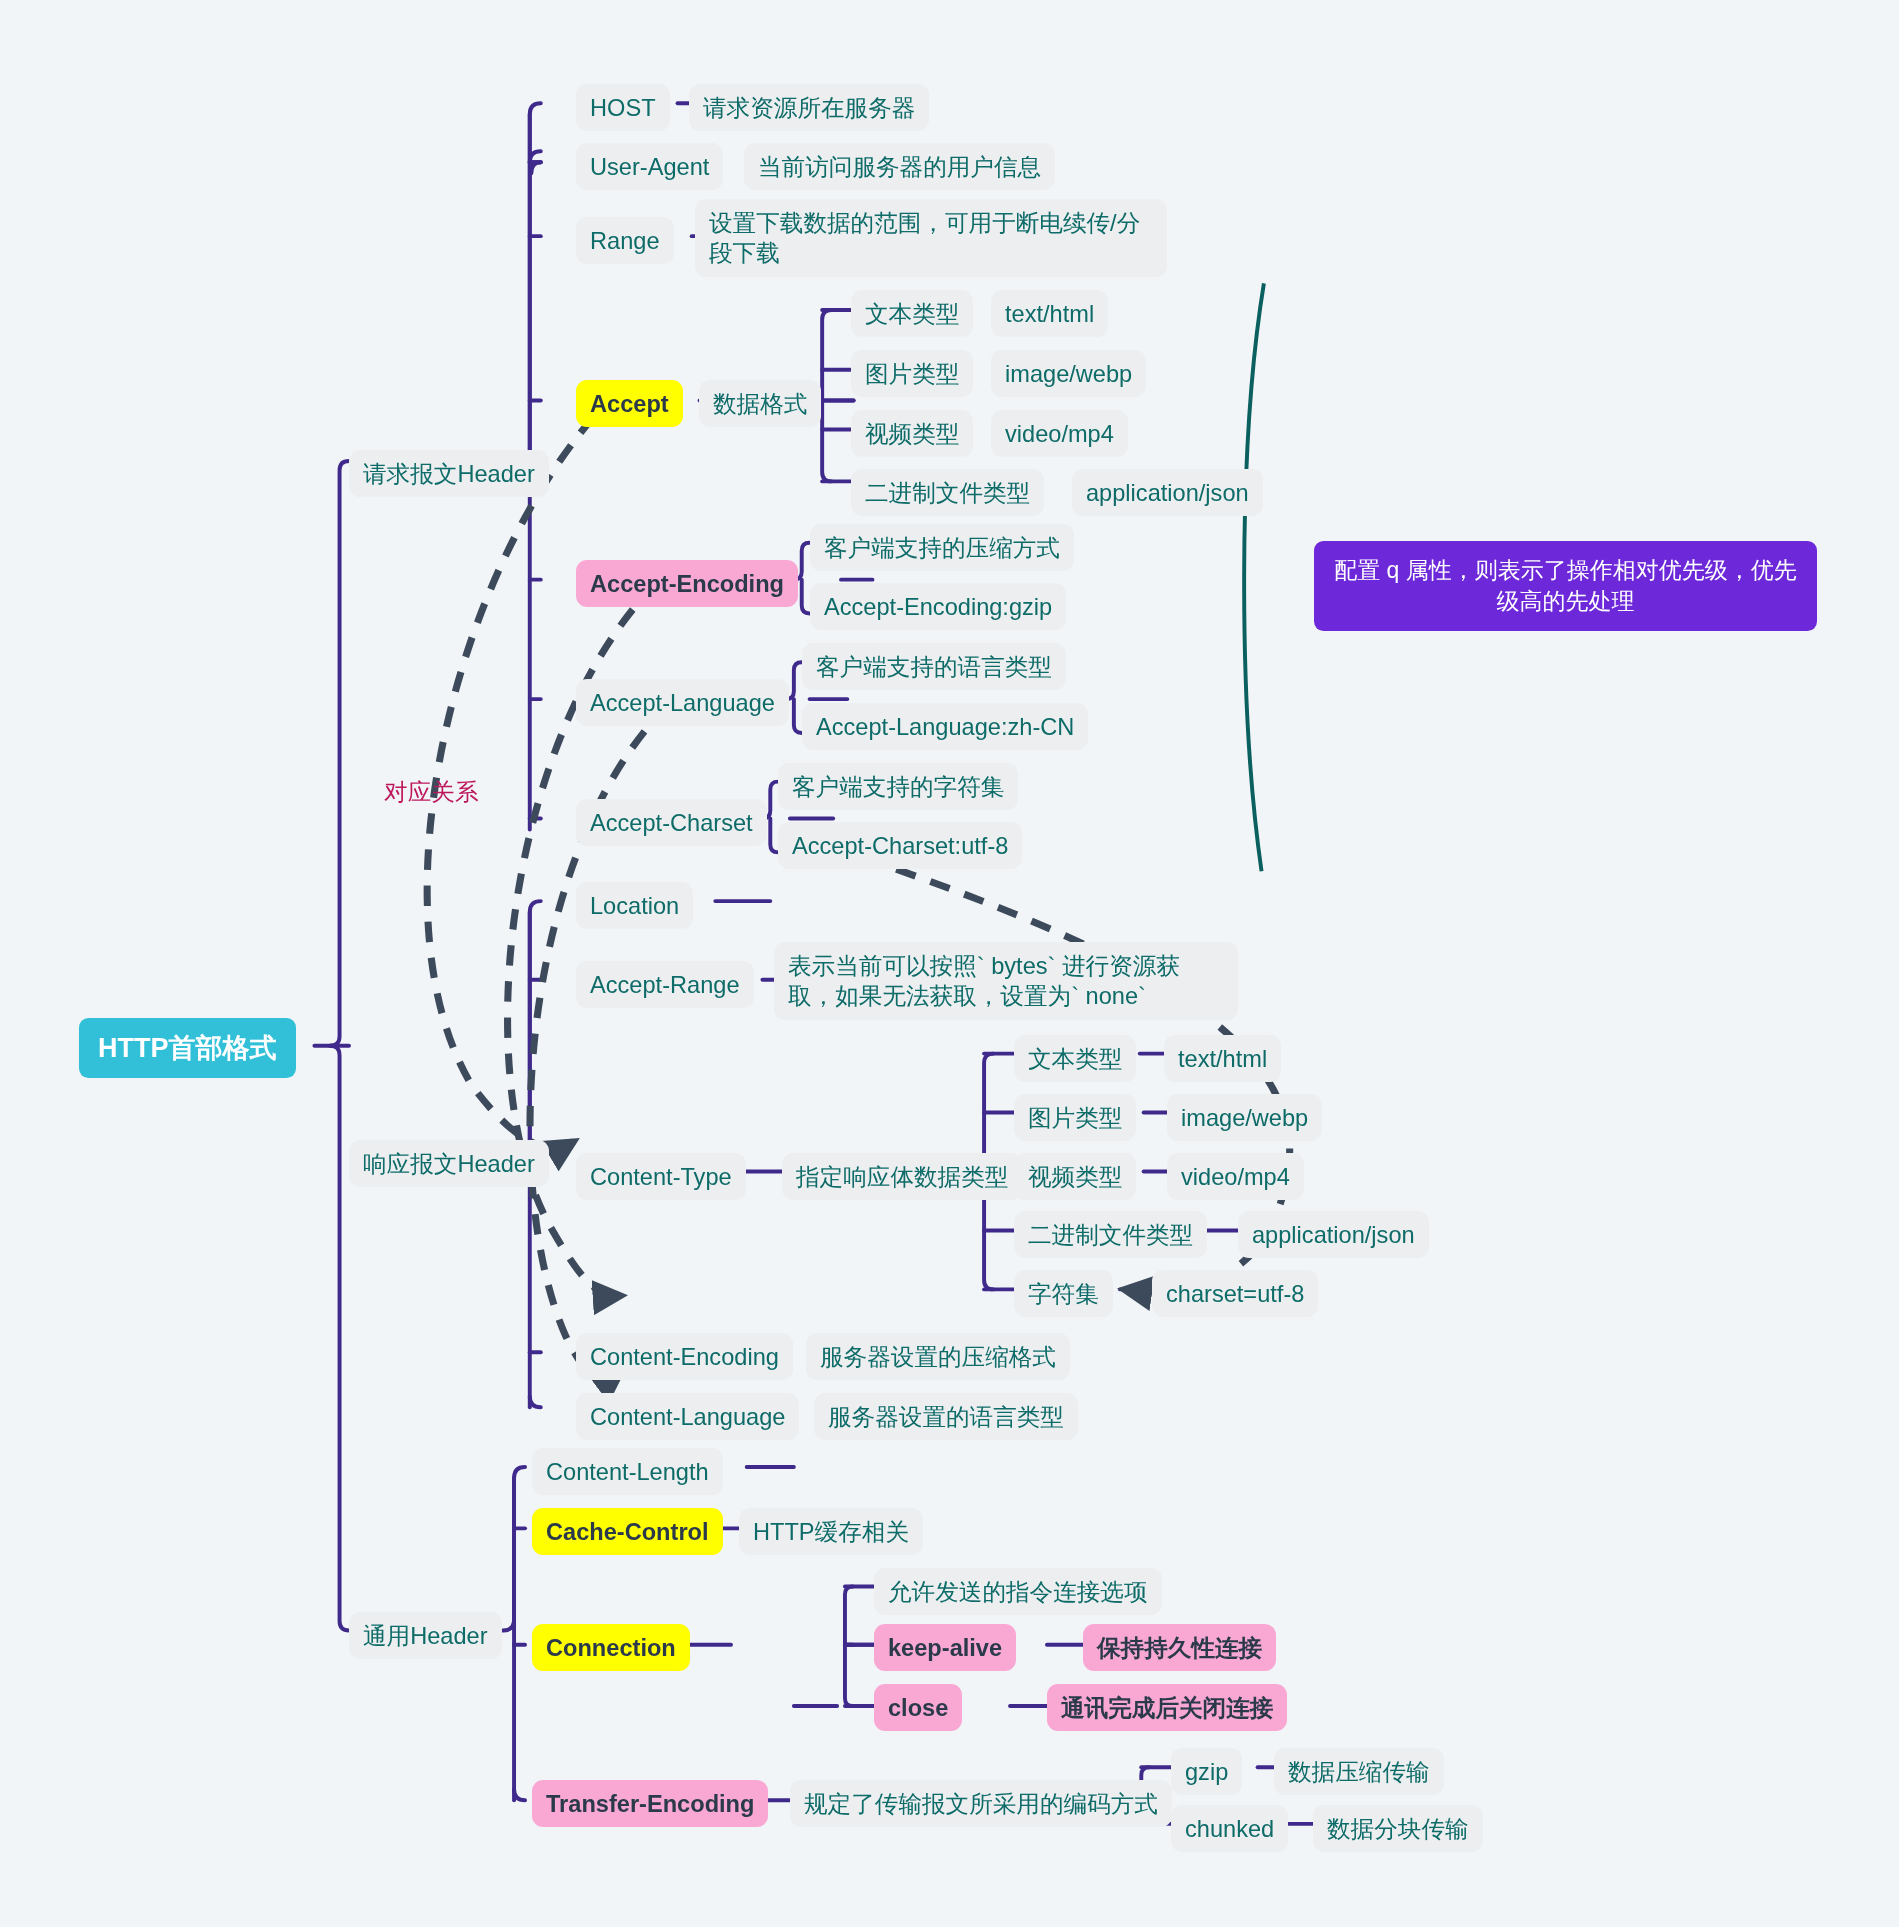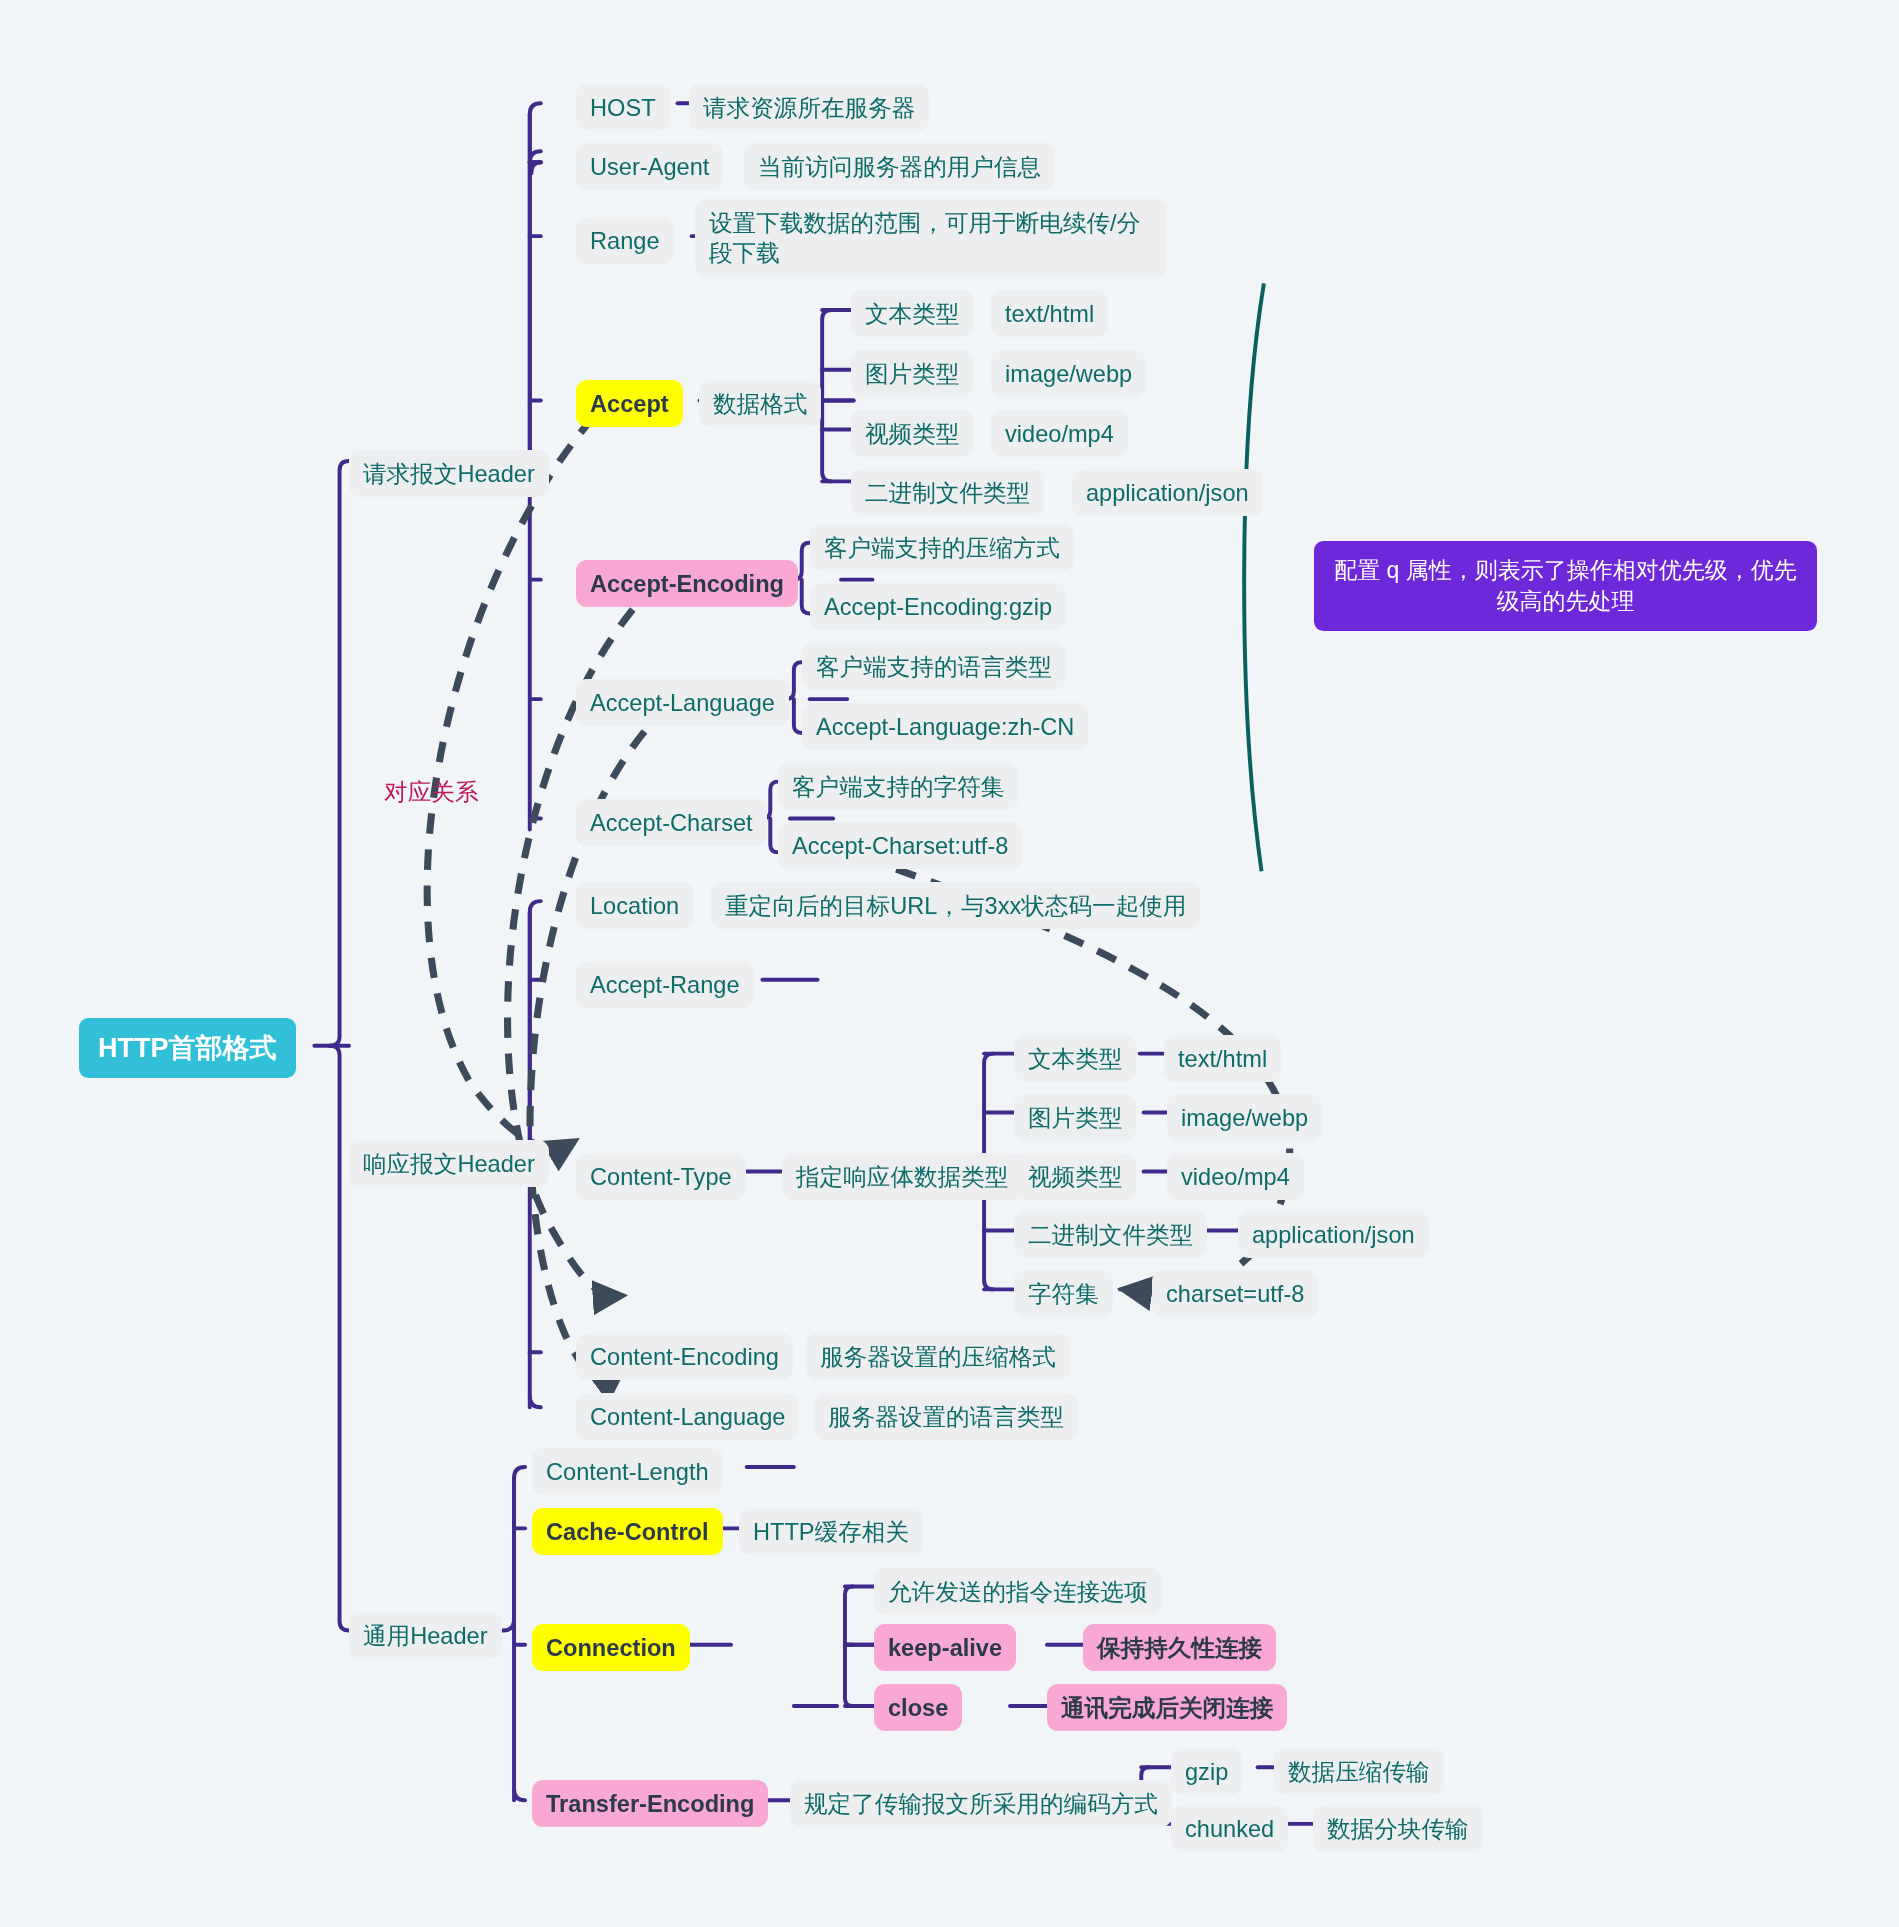--- a/index.html
+++ b/index.html
@@ -190,23 +190,23 @@
 
   <div class="node" style="left:576px;top:679px;">Accept-Language</div>
   <div class="node" style="left:802px;top:643px;">客户端支持的语言类型</div>
   <div class="node" style="left:802px;top:703px;">Accept-Language:zh-CN</div>
 
   <div class="node" style="left:576px;top:799px;">Accept-Charset</div>
   <div class="node" style="left:778px;top:763px;">客户端支持的字符集</div>
   <div class="node" style="left:778px;top:822px;">Accept-Charset:utf-8</div>
 
   <div class="node" style="left:576px;top:882px;">Location</div>
-  <div class="node" style="left:711px;top:882px;">重定向后的目标URL，与3xx状态码一起使用</div>
 
   <div class="node" style="left:576px;top:961px;">Accept-Range</div>
+  <div class="node wrap" style="left:774px;top:942px;width:464px;">表示当前可以按照` bytes` 进行资源获取，如果无法获取，设置为` none`</div>
 
   <div class="node" style="left:576px;top:1153px;">Content-Type</div>
   <div class="node" style="left:782px;top:1153px;">指定响应体数据类型</div>
 
   <div class="node" style="left:1014px;top:1035px;">文本类型</div>
   <div class="node" style="left:1164px;top:1035px;">text/html</div>
   <div class="node" style="left:1014px;top:1094px;">图片类型</div>
   <div class="node" style="left:1167px;top:1094px;">image/webp</div>
   <div class="node" style="left:1014px;top:1153px;">视频类型</div>
   <div class="node" style="left:1167px;top:1153px;">video/mp4</div>

